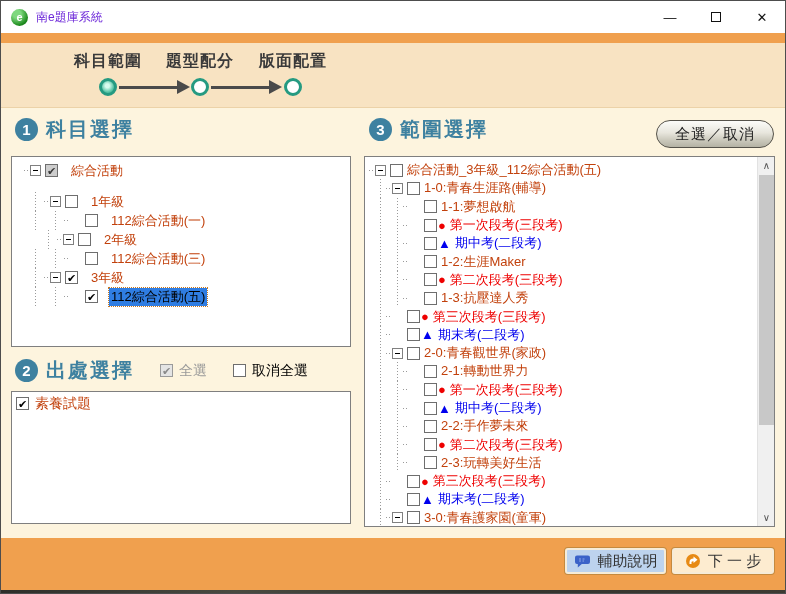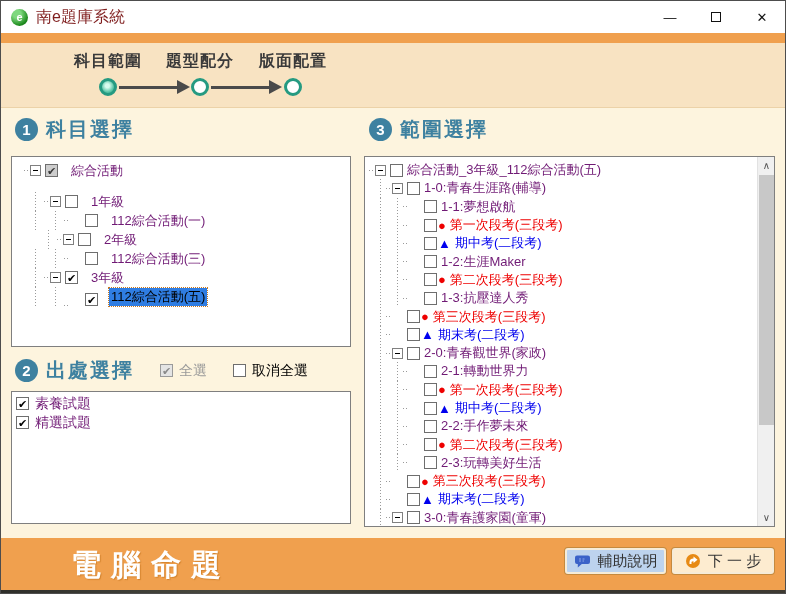--- a/index.html
+++ b/index.html
@@ -4,21 +4,21 @@
 <style>
   html,body{margin:0;padding:0;background:#888;}
   *{box-sizing:border-box;font-family:"Liberation Sans","DejaVu Sans",sans-serif;}
   #window{position:relative;width:786px;height:594px;background:#fdf4de;border:1px solid #4d4d4d;overflow:hidden;margin:0 auto;}
 
   
   #titlebar{position:absolute;left:0;top:0;width:100%;height:32px;background:#ffffff;display:flex;align-items:center;}
   .app-icon{width:17px;height:17px;border-radius:50%;margin:0 8px 0 10px;
     background:radial-gradient(circle at 35% 30%, #7ed87e 0 25%, #1d8a1d 70%, #0f5a0f 100%);
     color:#fff;font-size:11px;font-weight:bold;display:flex;align-items:center;justify-content:center;}
-  .title-text{font-size:16px;color:#7f1d1d;text-align:right;}
+  .title-text{font-size:12px;color:#6d28d9;text-align:right;}
   .win-controls{margin-left:auto;display:flex;height:100%;}
   .win-btn{width:46px;height:100%;display:flex;align-items:center;justify-content:center;color:#111;font-size:13px;cursor:default;}
   .max-glyph{width:10px;height:10px;border:1px solid #111;display:inline-block;}
 
   
   #topstrip{position:absolute;left:0;top:32px;width:100%;height:10px;background:#f0a04e;}
   #toolbar{position:absolute;left:0;top:42px;width:100%;height:65px;background:#f8e3c2;border-bottom:1px solid #ecd2a8;}
 
   .step-label{position:absolute;top:8px;width:90px;text-align:center;font-size:16px;font-weight:bold;color:#3a3a3a;letter-spacing:1px;}
   .circle{position:absolute;top:35px;width:18px;height:18px;border-radius:50%;border:3px solid #259a81;background:#fff;}
@@ -41,21 +41,21 @@
   .stub{width:6px;height:1px;flex:none;background:repeating-linear-gradient(to right,#9a9a9a 0 1px,transparent 1px 3px);}
   .expand{width:11px;height:11px;flex:none;border:1px solid #808080;background:#fff;position:relative;margin-right:4px;}
   .expand::after{content:'';position:absolute;left:2px;right:2px;top:4px;height:1px;background:#000;}
   .noexp{width:15px;flex:none;}
   .cb{width:13px;height:13px;flex:none;border:1px solid #6e6e6e;background:#fff;position:relative;}
   .cb.checked::after{content:'✔';font-size:11px;line-height:12px;position:absolute;left:1px;top:0;color:#000;}
   .cb.mixed{background:#cdcdcd;}
   .cb.mixed::after{content:'✔';font-size:11px;line-height:12px;position:absolute;left:1px;top:0;color:#3a3a3a;}
   .mk{font-size:13px;line-height:1;margin-left:1px;}
   .mk.red{color:#ee0000;}.mk.blue{color:#0000ee;}
-  .tlabel{font-size:13px;white-space:nowrap;padding:0 2px;color:#701a75;}
+  .tlabel{font-size:13px;white-space:nowrap;padding:0 2px;color:#c2410c;}
   .tlabel.red{color:#ee0000;}.tlabel.blue{color:#0000ee;}
   .tlabel.sel{background:#2f7de2;color:#000;outline:1px dotted #c87820;}
   .tree-left{--rh:19px;} .tree-left .tlabel{margin-left:11px;}
   .tree-right{--rh:18.3px;} .tree-right .tlabel{margin-left:2px;}
 
   
   .hdr-check{display:flex;align-items:center;margin-left:26px;}
   .hdr-check .lbl{font-size:14px;margin-left:6px;color:#000;}
   .hdr-check.disabled .lbl{color:#9a9a9a;}
   .hdr-check.disabled .cb{background:#e4e4e4;border-color:#9a9a9a;}
@@ -159,21 +159,21 @@
           <span class="cb"></span>
           <span class="tlabel">112綜合活動(三)</span>
         </div>
         <div class="trow" style="padding-left: 12px;">
           <span class="guide" style="width: 20px;"></span>
           <span class="stub"></span>
           <span class="expand"></span>
           <span class="cb checked"></span>
           <span class="tlabel">3年級</span>
         </div>
-        <div class="trow" style="padding-left: 12px; align-items: flex-end;">
+        <div class="trow" style="padding-left: 12px;">
           <span class="guide" style="width: 20px;"></span>
           <span class="guide" style="width: 20px;"></span>
           <span class="stub"></span>
           <span class="noexp"></span>
           <span class="cb checked"></span>
           <span class="tlabel sel">112綜合活動(五)</span>
         </div>
       </div>
   </div>
 
@@ -189,31 +189,28 @@
       <span class="lbl">取消全選</span>
     </div>
   </div>
 
   <div class="panel" style="left:10px;top:390px;width:340px;height:133px">
     <div class="tree tree-left" id="source-list" style="padding-top:2px">
         <div class="trow" style="padding-left: 4px;">
           <span class="cb checked"></span>
           <span class="tlabel" style="margin-left: 4px; font-size: 14px;">素養試題</span>
         </div>
-        <div class="trow" style="padding-left: 4px;">
-          <span class="cb checked"></span>
-          <span class="tlabel" style="margin-left: 4px; font-size: 14px;">精選試題</span>
-        </div>
       </div>
   </div>
 
   <div class="sec-header" style="left:368px;top:115px">
     <div class="sec-num">3</div>
     <div class="sec-title">範圍選擇</div>
   </div>
+  <div id="btn-select-toggle">全選／取消</div>
 
   <div class="panel" style="left:363px;top:155px;width:411px;height:371px">
     <div class="tree tree-right" style="padding-left:2px">
         <div class="trow" style="padding-left: 2px;">
           <span class="stub"></span>
           <span class="expand"></span>
           <span class="cb"></span>
           <span class="tlabel">綜合活動_3年級_112綜合活動(五)</span>
         </div>
         <div class="trow" style="padding-left: 2px;">
@@ -373,21 +370,20 @@
         </div>
       </div>
     <div class="sbar">
       <div class="sb-btn sb-up">∧</div>
       <div class="sb-thumb"></div>
       <div class="sb-btn sb-down">∨</div>
     </div>
   </div>
 
   <div id="footer">
-    <div id="brand">電腦命題</div>
 
 
     <div class="fbtn" id="btn-help">
       <svg width="17" height="15" viewBox="0 0 17 15">
         <path d="M3 1.5 h11 a2 2 0 0 1 2 2 v4.5 a2 2 0 0 1 -2 2 h-6.2 l-4 3.4 v-3.4 h-0.8 a2 2 0 0 1 -2 -2 v-4.5 a2 2 0 0 1 2 -2 z" fill="#3b62c8"></path>
         <path d="M5 5 h7 M5 7 h5" stroke="#8fa8e8" stroke-width="1" stroke-dasharray="2 1.5" fill="none"></path>
       </svg>
       <span>輔助說明</span>
     </div>
 

